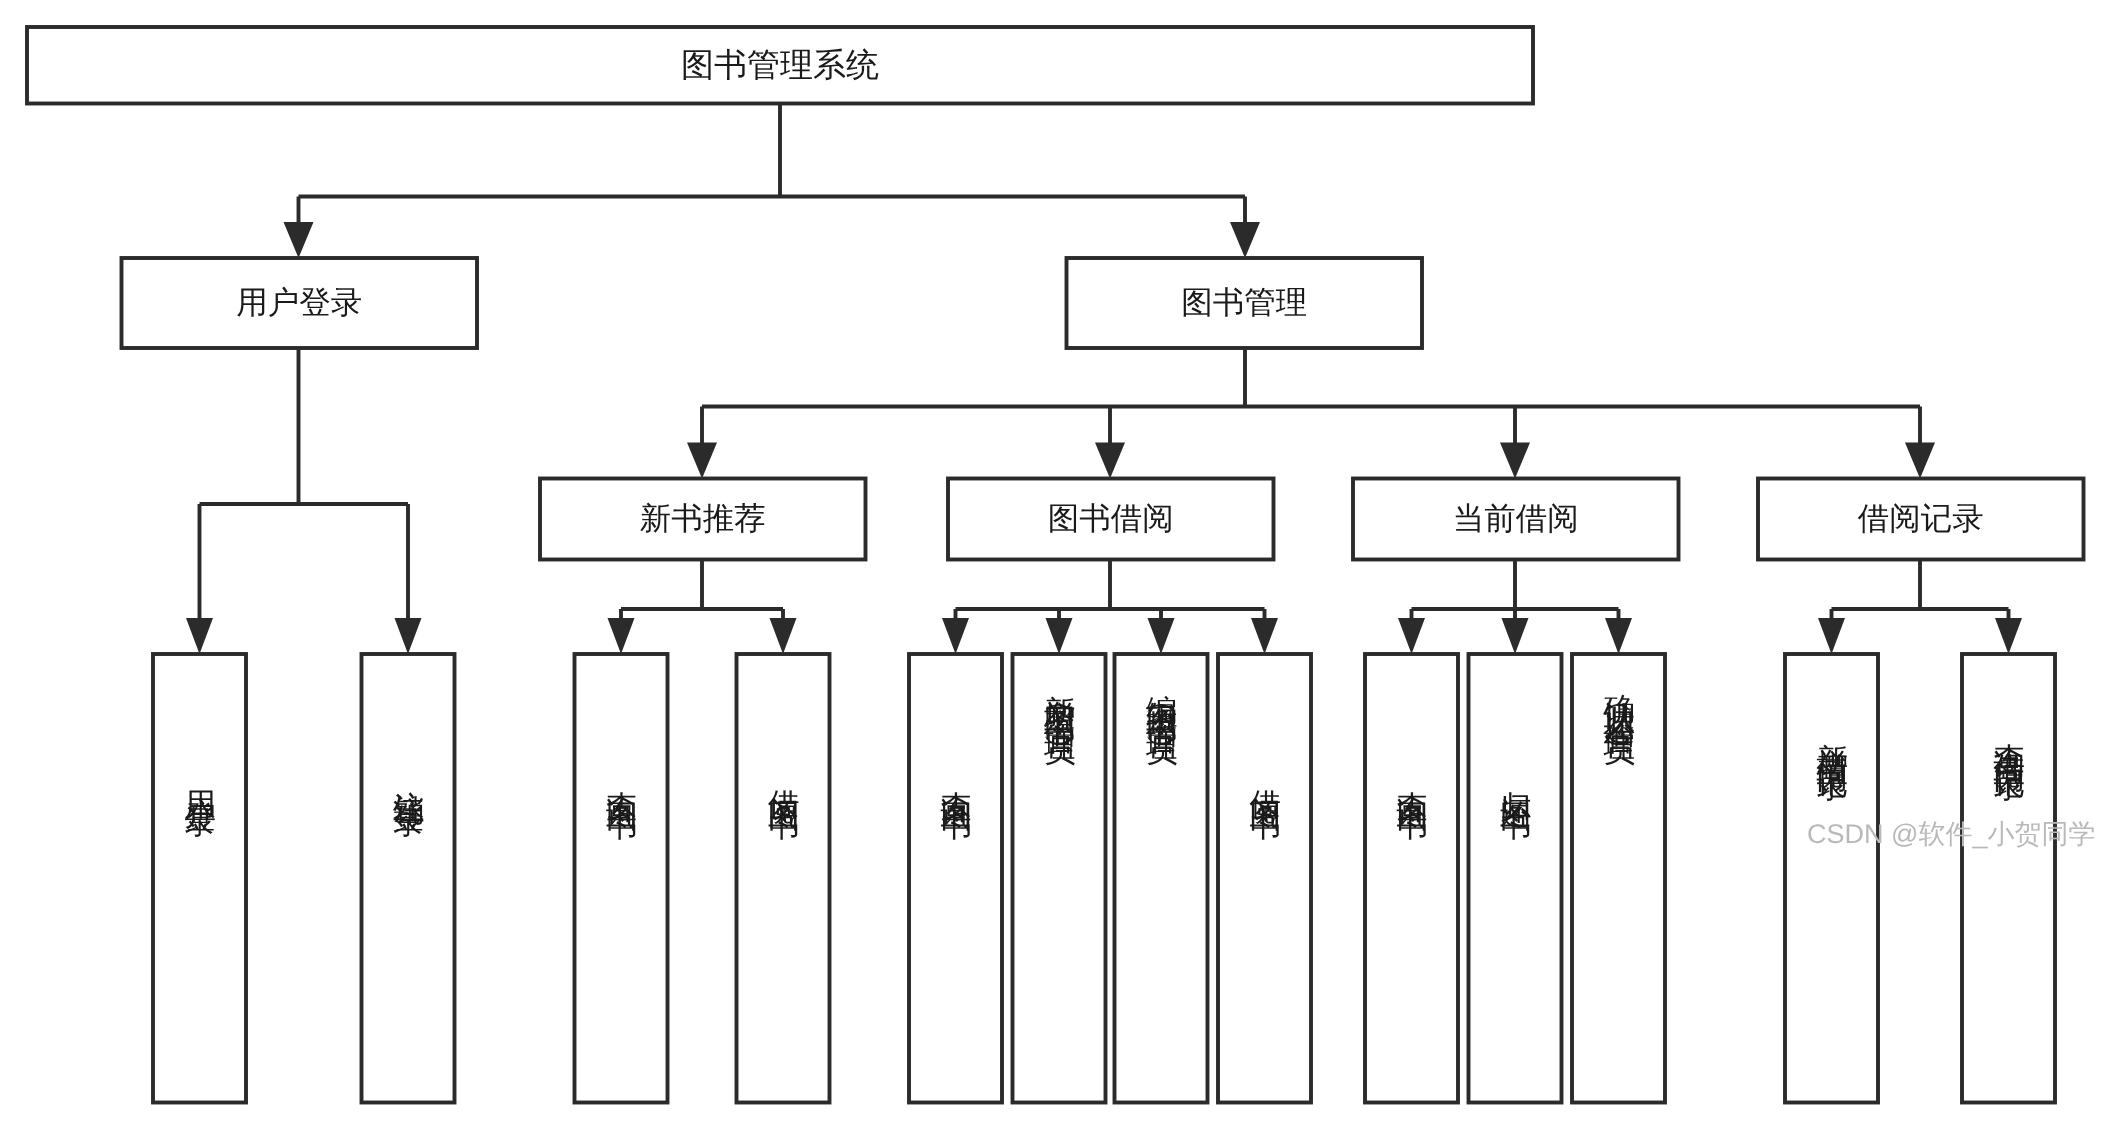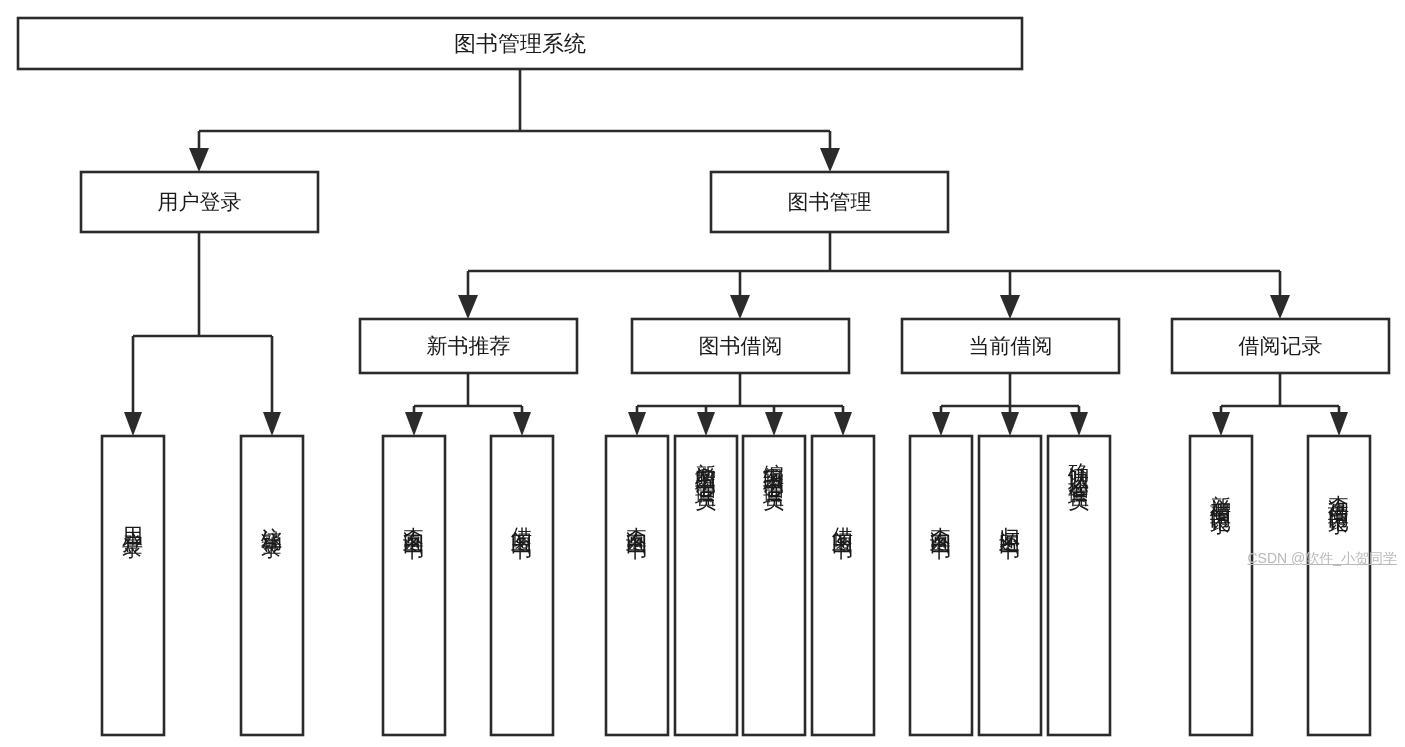--- a/index.html
+++ b/index.html
@@ -69,25 +69,24 @@
     white-space: nowrap;
     transform: translateX(-50%);
     text-align: left;
     user-select: none;
   }
   .watermark {
     position: absolute;
     right: 8px;
     bottom: 6px;
     font-family: "Liberation Sans", "DejaVu Sans", sans-serif;
-    font-size: 14px;
+    font-size: 18px;
     color: #b9b9b9;
     white-space: nowrap;
     user-select: none;
-    text-decoration: underline;
   }
 </style>
 </head>
 <body>
 
 <div id="diagram-root">
 
   <svg class="flow" viewBox="0 0 1405 747">
     <defs>
       <g id="arrowglyph"></g>

